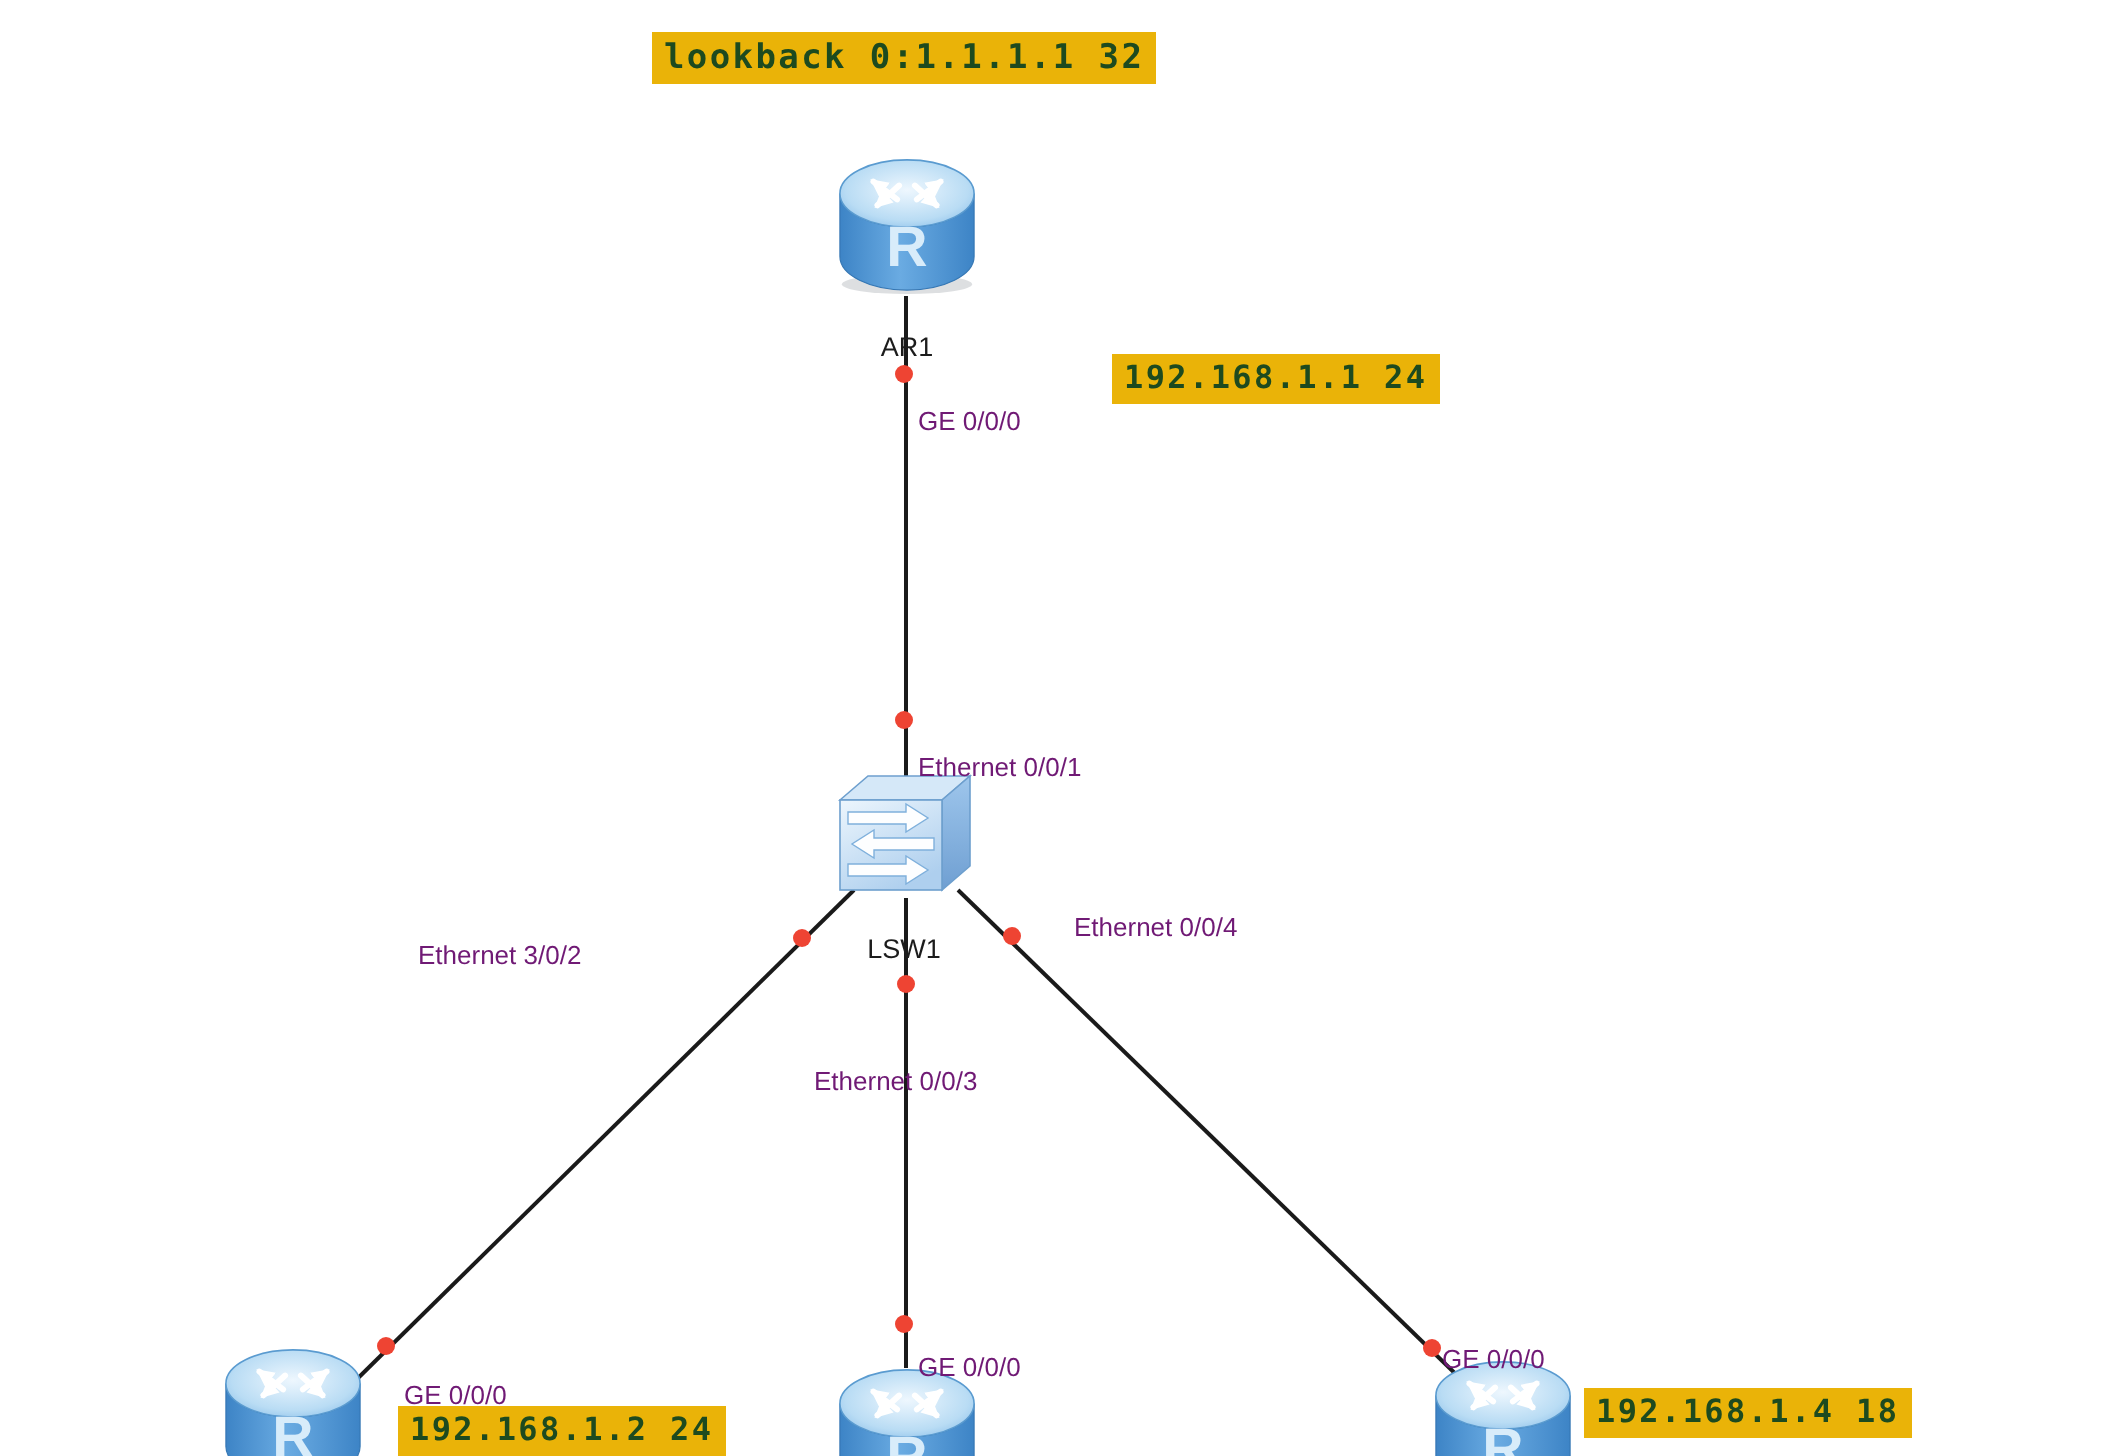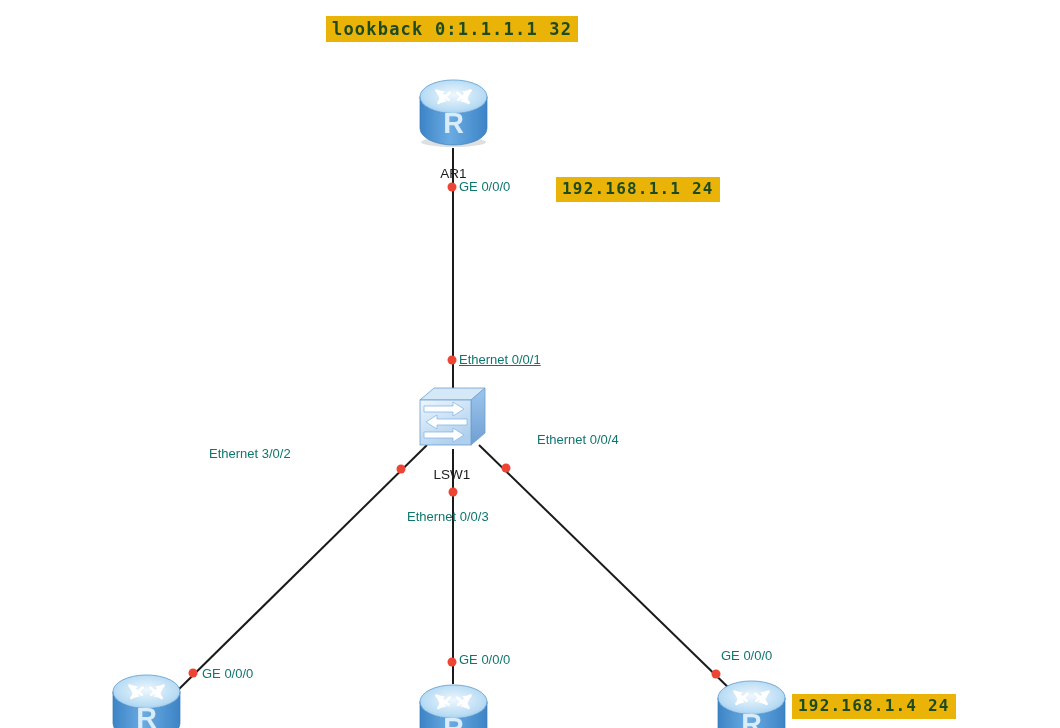--- a/index.html
+++ b/index.html
@@ -9,21 +9,21 @@
   }
   .layer{position:absolute;left:0;top:0;width:1060px;height:728px;pointer-events:none;}
   .layer *{pointer-events:auto;}
   .device{position:absolute;}
   .devname{
     position:absolute;font-family:"Liberation Sans",sans-serif;
     font-size:13.5px;color:#1c1c1c;text-align:center;white-space:nowrap;margin-top:12px;
   }
   .iflabel{
     position:absolute;font-family:"Liberation Sans",sans-serif;
-    font-size:13px;color:#0f766e;white-space:nowrap;z-index:6;
+    font-size:13px;color:#701a75;white-space:nowrap;z-index:6;margin-top:24px;
   }
   .anno{
     position:absolute;background:#eab308;color:#1d4a1f;
     font-family:"DejaVu Sans Mono",monospace;font-weight:bold;
     font-size:16px;letter-spacing:1.2px;padding:2px 6px;
     white-space:nowrap;z-index:7;line-height:1.3;
   }
   .linksvg{z-index:1;}
   .dotsvg{z-index:5;}
   .device{z-index:3;}
@@ -132,25 +132,26 @@
       <circle cx="401" cy="469" r="4.5"></circle>
       <circle cx="453" cy="492" r="4.5"></circle>
       <circle cx="506" cy="468" r="4.5"></circle>
       <circle cx="193" cy="673" r="4.5"></circle>
       <circle cx="452" cy="662" r="4.5"></circle>
       <circle cx="716" cy="674" r="4.5"></circle>
     </g>
   </svg>
 
   <div class="iflabel" style="left:459px;top:179px;">GE 0/0/0</div>
-  <div class="iflabel" style="left:459px;top:352px;text-decoration:underline;">Ethernet 0/0/1</div>
+  <div class="iflabel" style="left:459px;top:352px;">Ethernet 0/0/1</div>
   <div class="iflabel" style="left:209px;top:446px;">Ethernet 3/0/2</div>
   <div class="iflabel" style="left:407px;top:509px;">Ethernet 0/0/3</div>
   <div class="iflabel" style="left:537px;top:432px;">Ethernet 0/0/4</div>
   <div class="iflabel" style="left:202px;top:666px;">GE 0/0/0</div>
   <div class="iflabel" style="left:459px;top:652px;">GE 0/0/0</div>
   <div class="iflabel" style="left:721px;top:648px;">GE 0/0/0</div>
 
   <div class="anno" style="left:326px;top:16px;font-size:17px;">lookback 0:1.1.1.1 32</div>
   <div class="anno" style="left:556px;top:177px;">192.168.1.1 24</div>
-  <div class="anno" style="left:792px;top:694px;">192.168.1.4 24</div>
+  <div class="anno" style="left:199px;top:703px;">192.168.1.2 24</div>
+  <div class="anno" style="left:792px;top:694px;">192.168.1.4 18</div>
 
 </div>
 
 </body></html>

